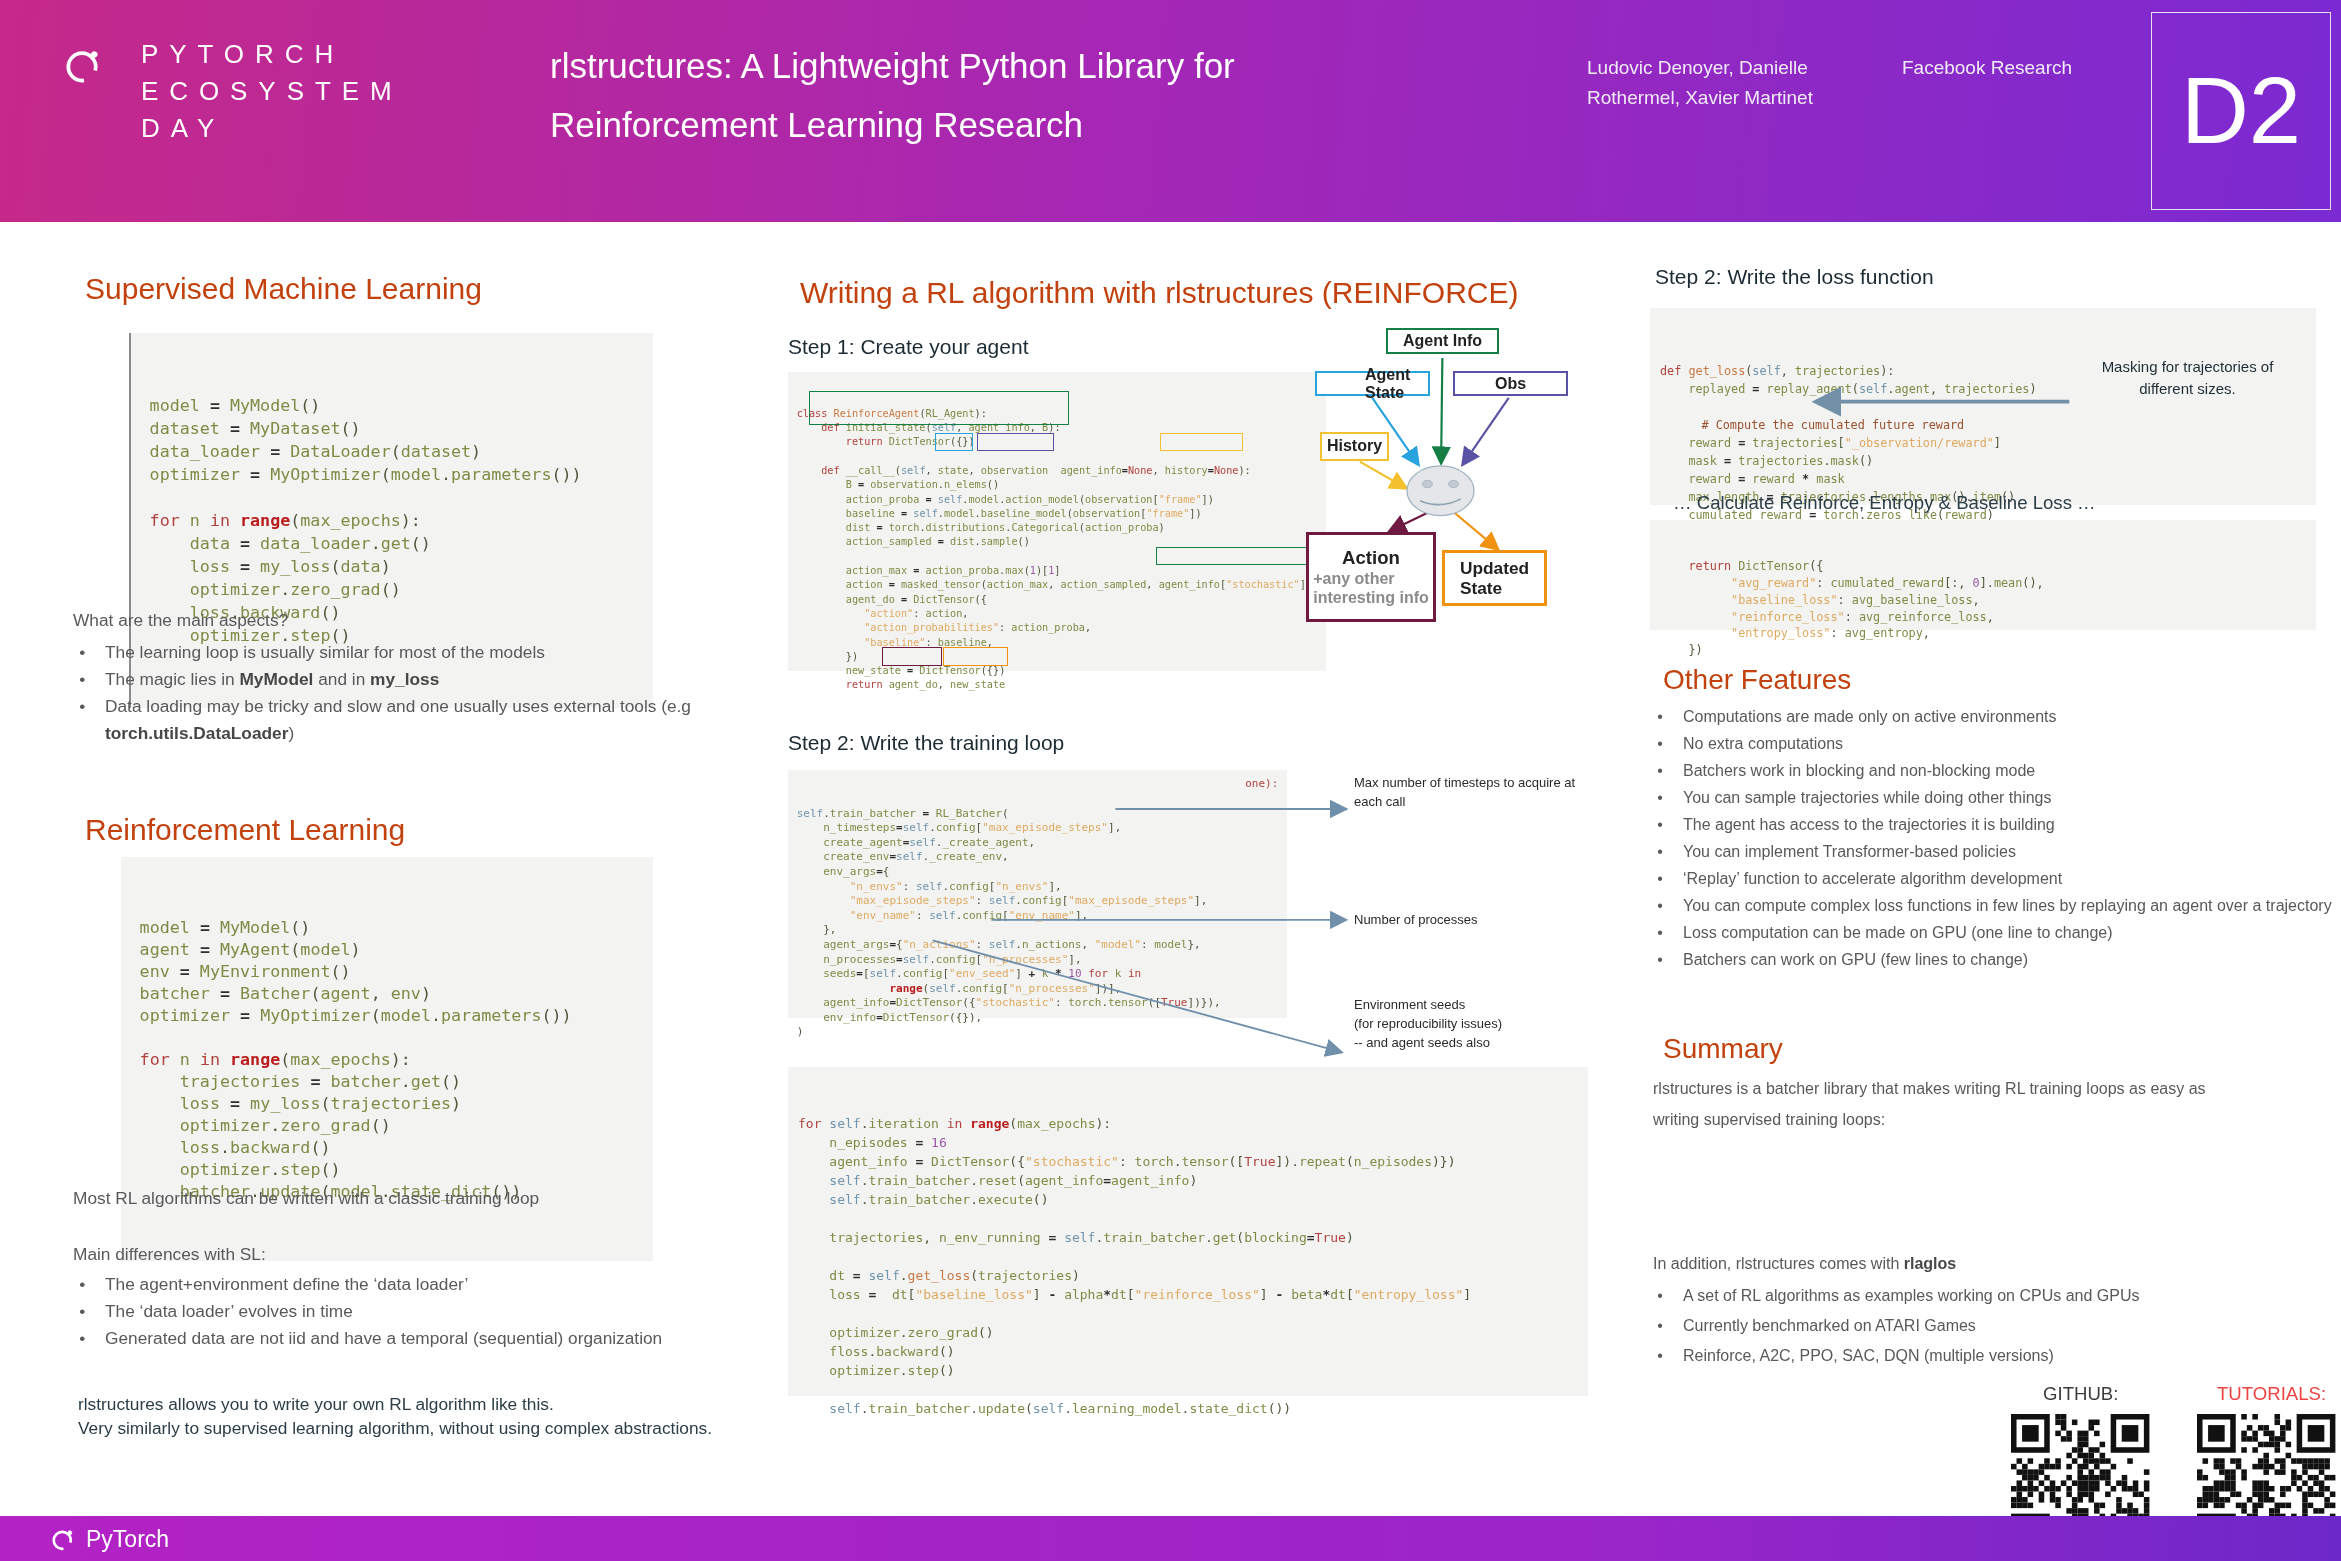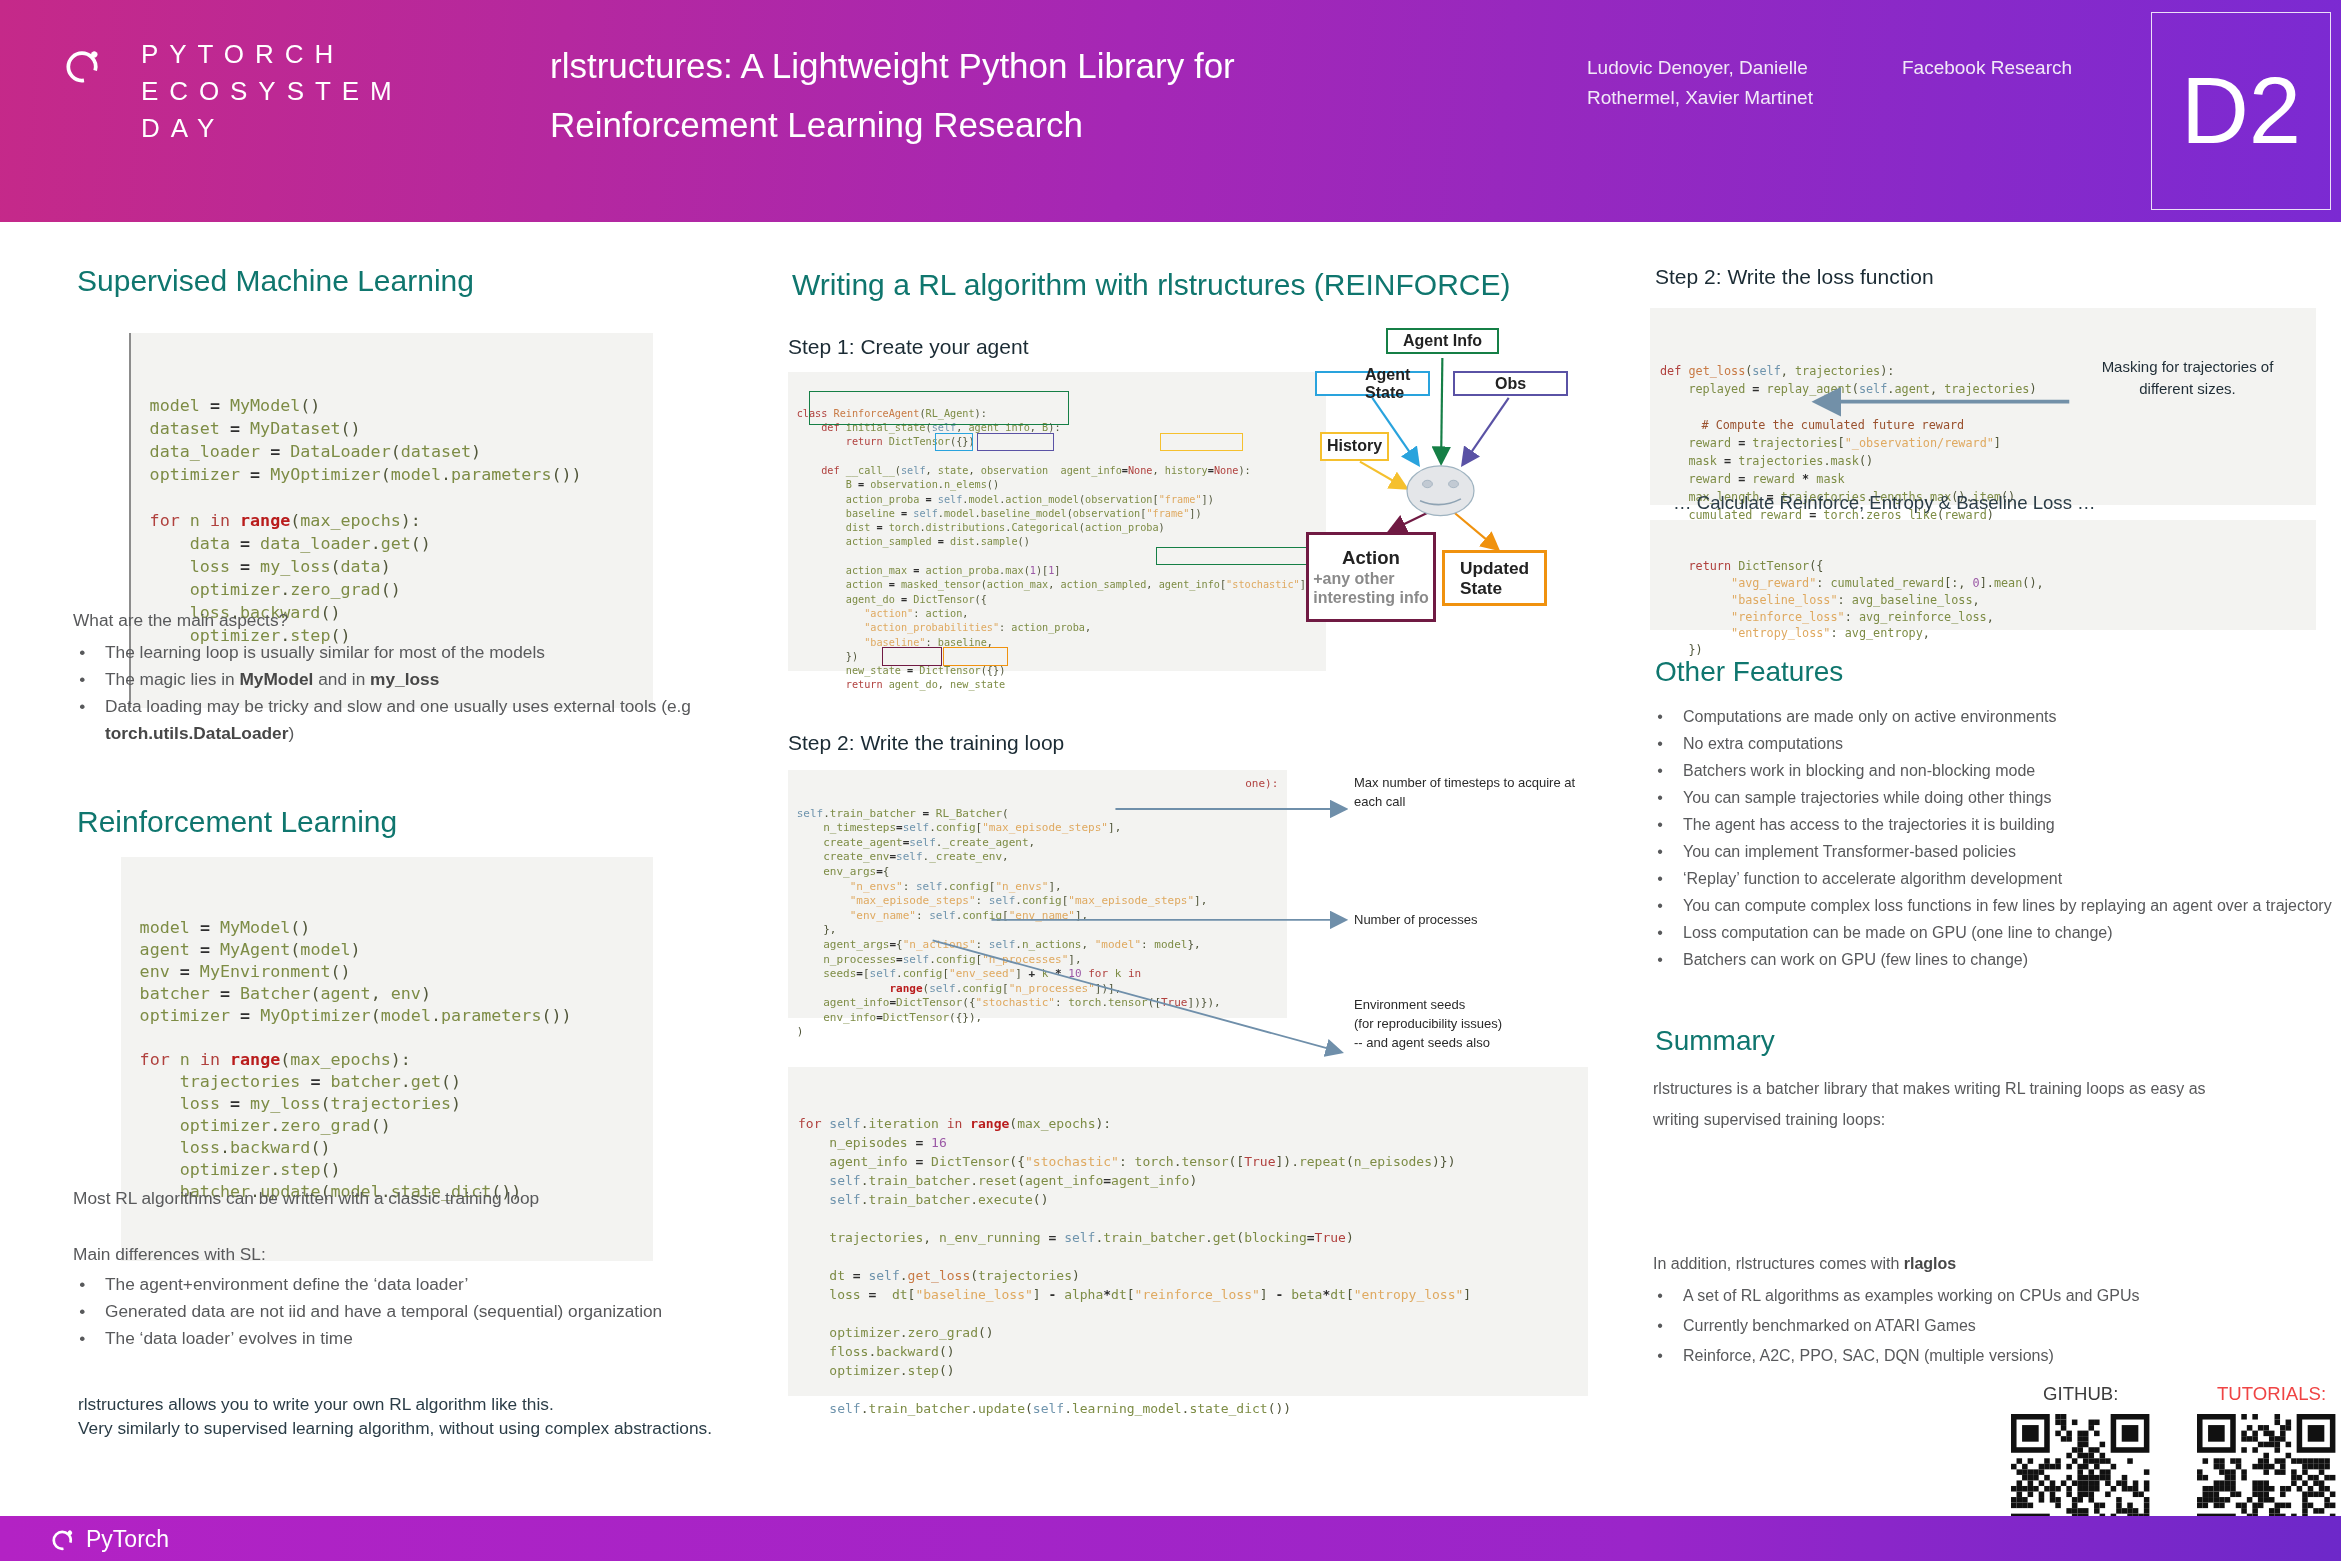--- a/index.html
+++ b/index.html
@@ -9,21 +9,21 @@
 
   
   .hdr{position:absolute;left:0;top:0;width:2342px;height:222px;
     background:linear-gradient(95deg,#c52989 0%,#a527b5 48%,#7b2ad2 100%);}
   .logo-text div{color:#fff;font-size:26px;line-height:37px;letter-spacing:.42em;font-weight:400;}
   .hdr-title{color:#fff;font-size:35px;line-height:59px;font-weight:400;}
   .hdr-authors{color:#f2eaf8;font-size:19px;line-height:30px;}
   .d2box{border:1.9px solid rgba(255,255,255,.85);width:178px;height:196px;
     display:flex;align-items:center;justify-content:center;color:#fff;font-size:94px;}
 
-  h2{font-weight:400;color:#0f766e;margin:4px;}
+  h2{font-weight:400;color:#c2410c;margin:12px;}
   .h2l{font-size:30px;}
   .h2r{font-size:28px;}
   .steplabel{font-size:21px;color:#1b2b34;}
   .body-text{color:#58595b;font-size:17.3px;}
   .dark-text{color:#2b3d47;font-size:17.3px;line-height:23.5px;}
 
   ul.blist{list-style:none;margin:0;padding:0;color:#58595b;}
   ul.blist li{position:relative;padding-left:32px;}
   ul.blist li::before{content:"•";position:absolute;left:6.2px;}
 
@@ -124,22 +124,22 @@
     optimizer<i class="tpn">.</i>zero_grad<i class="tpn">(</i><i class="tpn">)</i>
     loss<i class="tpn">.</i>backward<i class="tpn">(</i><i class="tpn">)</i>
     optimizer<i class="tpn">.</i>step<i class="tpn">(</i><i class="tpn">)</i>
     batcher<i class="tpn">.</i>update<i class="tpn">(</i>model<i class="tpn">.</i>state_dict<i class="tpn">(</i><i class="tpn">)</i><i class="tpn">)</i></pre>
   </div>
 
   <div class="abs body-text" style="left:73px;top:1188px">Most RL algorithms can be written with a classic training loop</div>
   <div class="abs body-text" style="left:73px;top:1244px">Main differences with SL:</div>
   <ul class="abs blist" style="left:73px;top:1271px;width:737px;font-size:17.3px;line-height:27px;">
       <li><span>The agent+environment define the ‘data loader’</span></li>
+      <li><span>The ‘data loader’ evolves in time</span></li>
       <li><span>Generated data are not iid and have a temporal (sequential) organization</span></li>
-      <li><span>The ‘data loader’ evolves in time</span></li>
     </ul>
 
   <div class="abs dark-text" style="left:78px;top:1393px;width:743px">
     <div>rlstructures allows you to write your own RL algorithm like this.</div>
     <div>Very similarly to supervised learning algorithm, without using complex abstractions.</div>
   </div>
 
   <h2 class="abs h2l" style="left:788px;top:264px">Writing a RL algorithm with rlstructures (REINFORCE)</h2>
   <div class="abs steplabel" style="left:788px;top:335px">Step 1: Create your agent</div>
 

